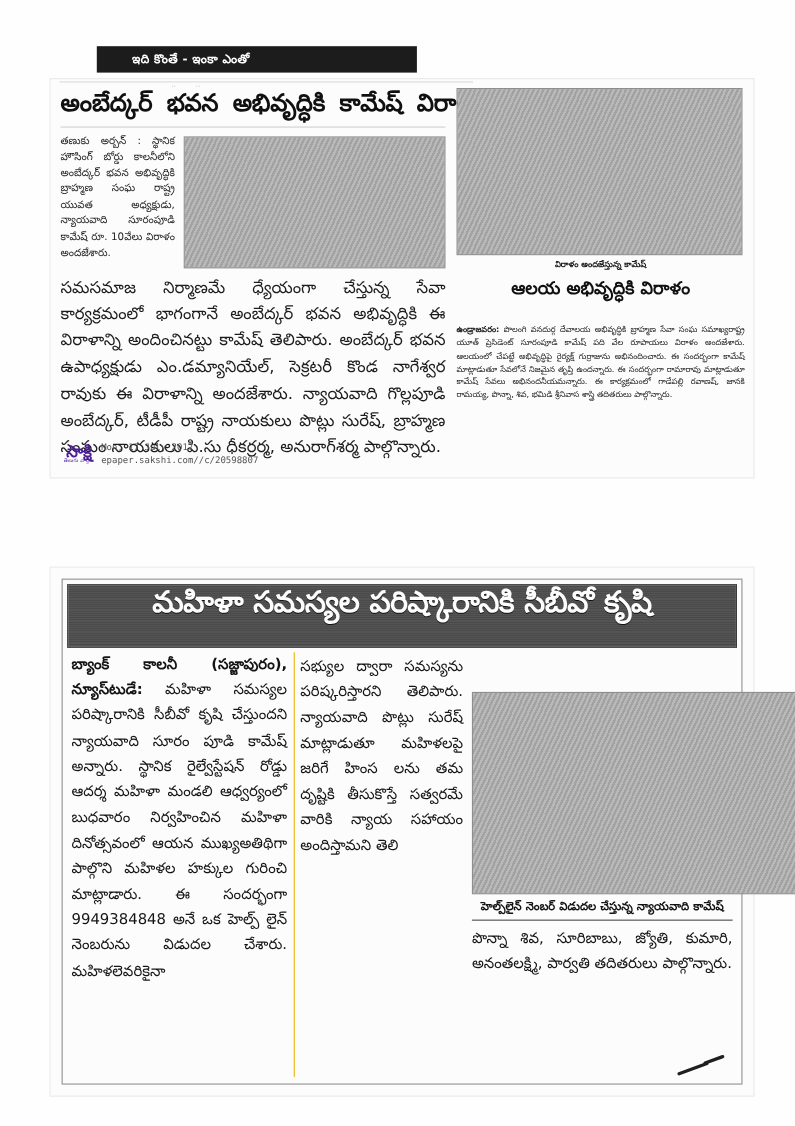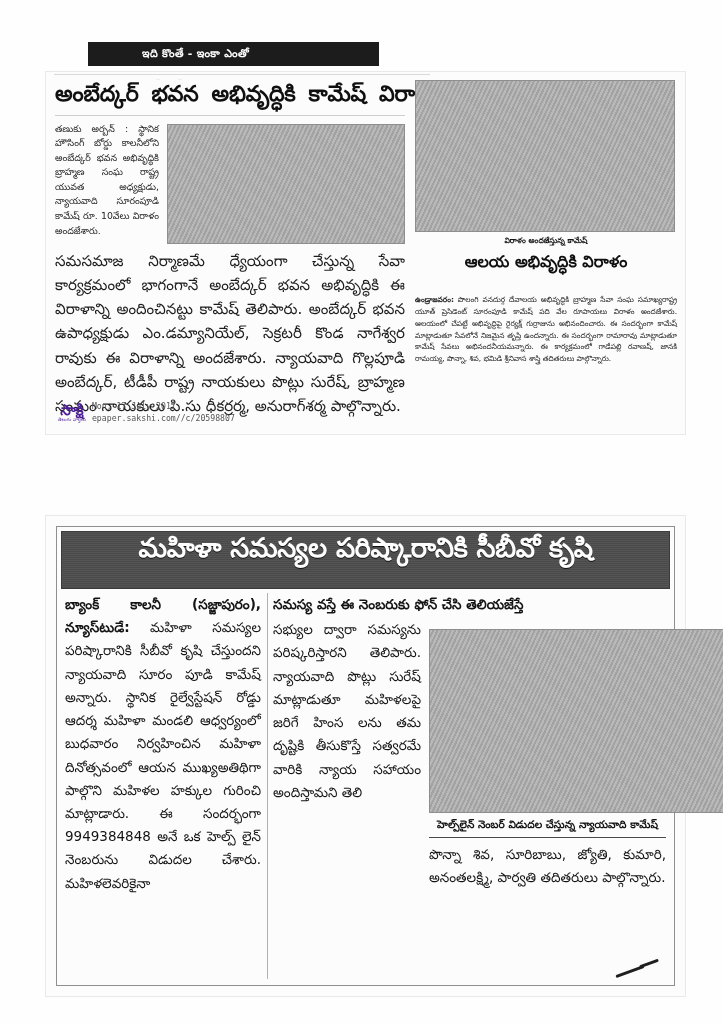--- a/index.html
+++ b/index.html
@@ -13,23 +13,22 @@
   .page{position:absolute;inset:0;background:#fefefe;}
 
   
   .banner{
     position:absolute;left:88px;top:42px;width:291px;height:24px;
     background:#1c1c1c;
     display:flex;align-items:center;
   }
   .banner-text{
     color:#fff;font-size:11px;font-weight:bold;letter-spacing:.3px;
-    padding-left:16px;white-space:nowrap;
-    font-family:"DejaVu Sans", sans-serif;
-    margin-left:38px;
+    padding-left:32px;white-space:nowrap;
+    font-family:"DejaVu Sans", sans-serif;
   }
 
   
   .clip1{
     position:absolute;left:46px;top:72px;width:639px;height:362px;
     background:#fcfcfc;
     box-shadow:0 0 0 1px #e9e9e9;
   }
   .clip1:before{
     content:"";position:absolute;left:8px;top:2px;width:376px;height:1px;
@@ -220,21 +219,20 @@
 
         <div class="col colA">
           <div class="lead-big">
             <b>బ్యాంక్ కాలనీ (సజ్జాపురం),</b>
             <b>న్యూస్‌టుడే:</b>
             <span>మహిళా సమస్యల పరిష్కారానికి సీబీవో కృషి చేస్తుందని న్యాయవాది సూరం పూడి కామేష్ అన్నారు. స్థానిక రైల్వేస్టేషన్ రోడ్డు ఆదర్శ మహిళా మండలి ఆధ్వర్యంలో బుధవారం నిర్వహించిన మహిళా దినోత్సవంలో ఆయన ముఖ్యఅతిథిగా పాల్గొని మహిళల హక్కుల గురించి మాట్లాడారు. ఈ సందర్భంగా 9949384848 అనే ఒక హెల్ప్ లైన్ నెంబరును విడుదల చేశారు. మహిళలెవరికైనా</span>
           </div>
         </div>
 
         <div class="col colB">
-          <div class="lead-big" style="font-weight:bold;width:420px;">సమస్య వస్తే ఈ నెంబరుకు ఫోన్ చేసి తెలియజేస్తే</div>
           <div class="lead-big" style="margin-top:2px;">సభ్యుల ద్వారా సమస్యను పరిష్కరిస్తారని తెలిపారు. న్యాయవాది పొట్లు సురేష్ మాట్లాడుతూ మహిళలపై జరిగే హింస లను తమ దృష్టికి తీసుకొస్తే సత్వరమే వారికి న్యాయ సహాయం అందిస్తామని తెలి</div>
         </div>
 
         <div class="col colC">
           <div style="height:32px;"></div>
           <div class="photo photo3"></div>
           <div class="cap3">హెల్ప్‌లైన్ నెంబర్ విడుదల చేస్తున్న న్యాయవాది కామేష్</div>
           <div class="rule2"></div>
           <div class="lead-big">పొన్నా శివ, సూరిబాబు, జ్యోతి, కుమారి, అనంతలక్ష్మి, పార్వతి తదితరులు పాల్గొన్నారు.</div>
         </div>

